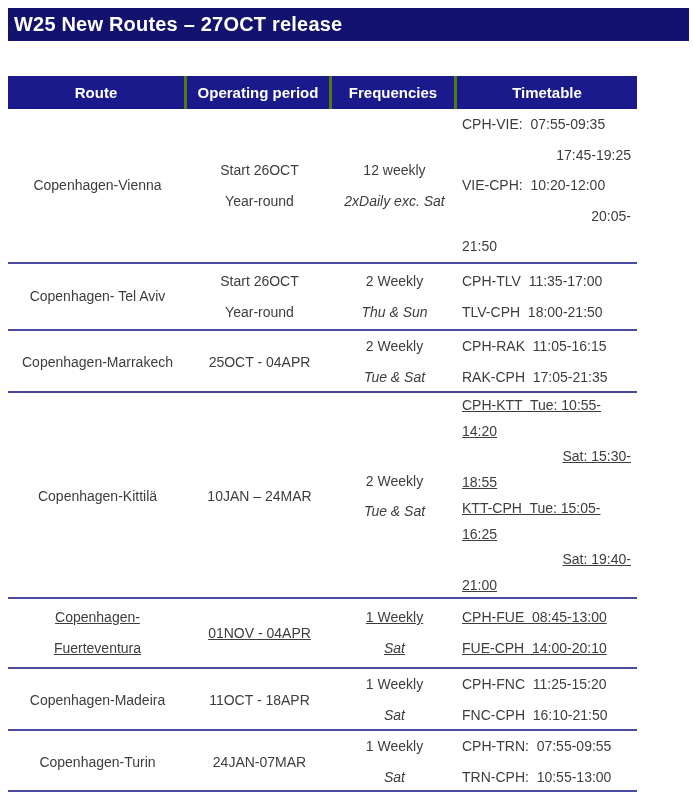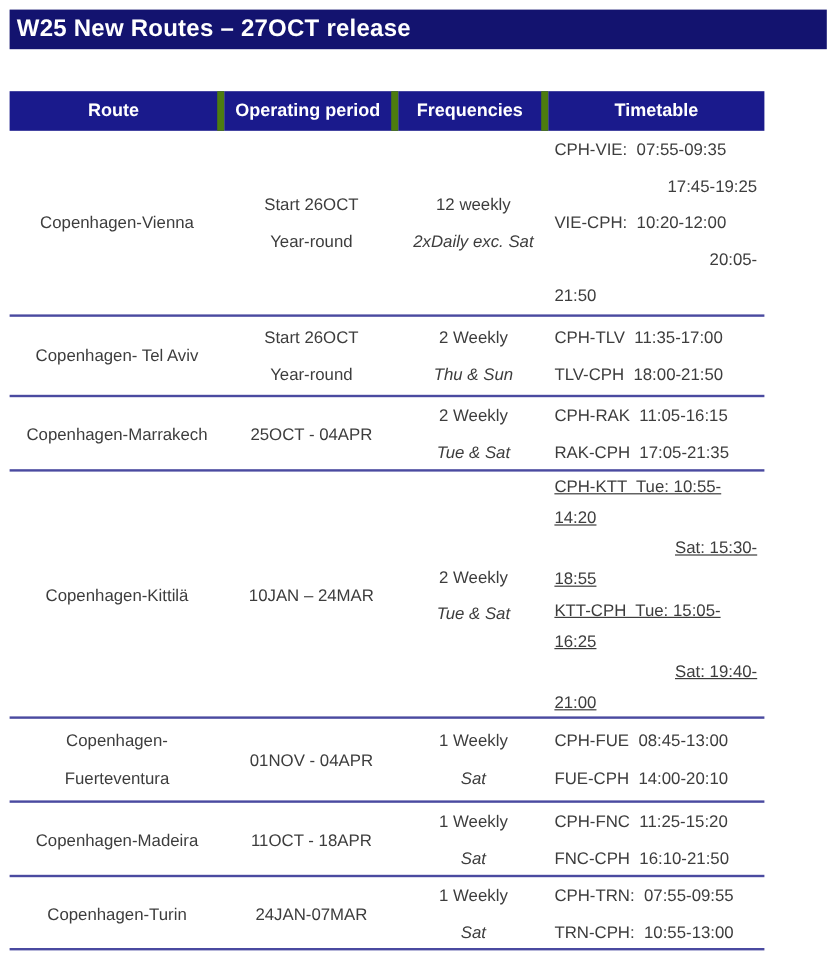--- a/index.html
+++ b/index.html
@@ -16,34 +16,34 @@
   }
   .routes-table{
     position:absolute;left:8px;top:76px;width:629px;
   }
   .thead{
     display:grid;grid-template-columns:179px 145px 125px 180px;height:33px;
   }
   .th{
     background:#1a1a8c;color:#ffffff;font-size:15px;font-weight:bold;
     display:flex;align-items:center;justify-content:center;
-    border-right:6px solid #4d7c0f;box-sizing:border-box;
+    border-right:3px solid #4d7c0f;box-sizing:border-box;
   }
   .th:last-child{border-right:none;}
   .trow{
     display:grid;grid-template-columns:179px 145px 125px 180px;
     border-top:2px solid #4a4aa0;box-sizing:border-box;
   }
   .trow.first{border-top:none;}
   .trow.last{border-bottom:2px solid #4a4aa0;}
   .r1{height:153px;}
   .r2{height:67px;}
   .r3{height:62px;}
   .r4{height:206px;}
-  .r5{height:70px;}
+  .r5{height:70px;text-decoration:underline;}
   .r6{height:62px;}
   .r7{height:63px;}
   .cell{
     display:flex;flex-direction:column;justify-content:center;align-items:center;
     text-align:right;font-size:14px;line-height:31px;color:#3d3d3d;
   }
   .r1 .cell{line-height:30.5px;}
   .r4 .cell{line-height:30px;}
   .cell.tt{
     align-items:stretch;text-align:left;padding:0 6px 0 5px;box-sizing:border-box;

